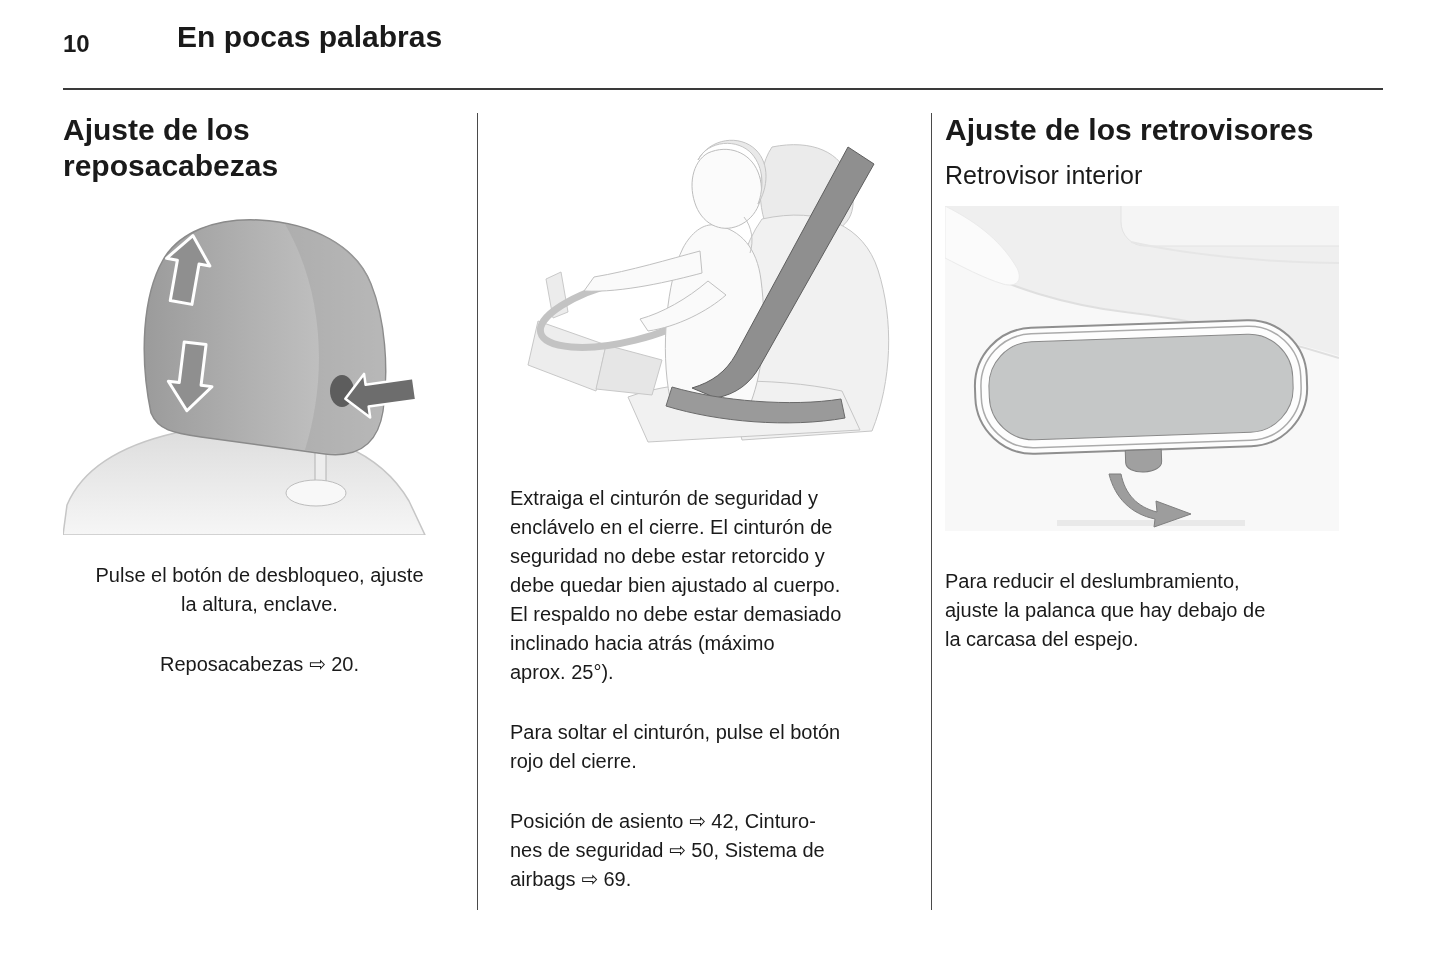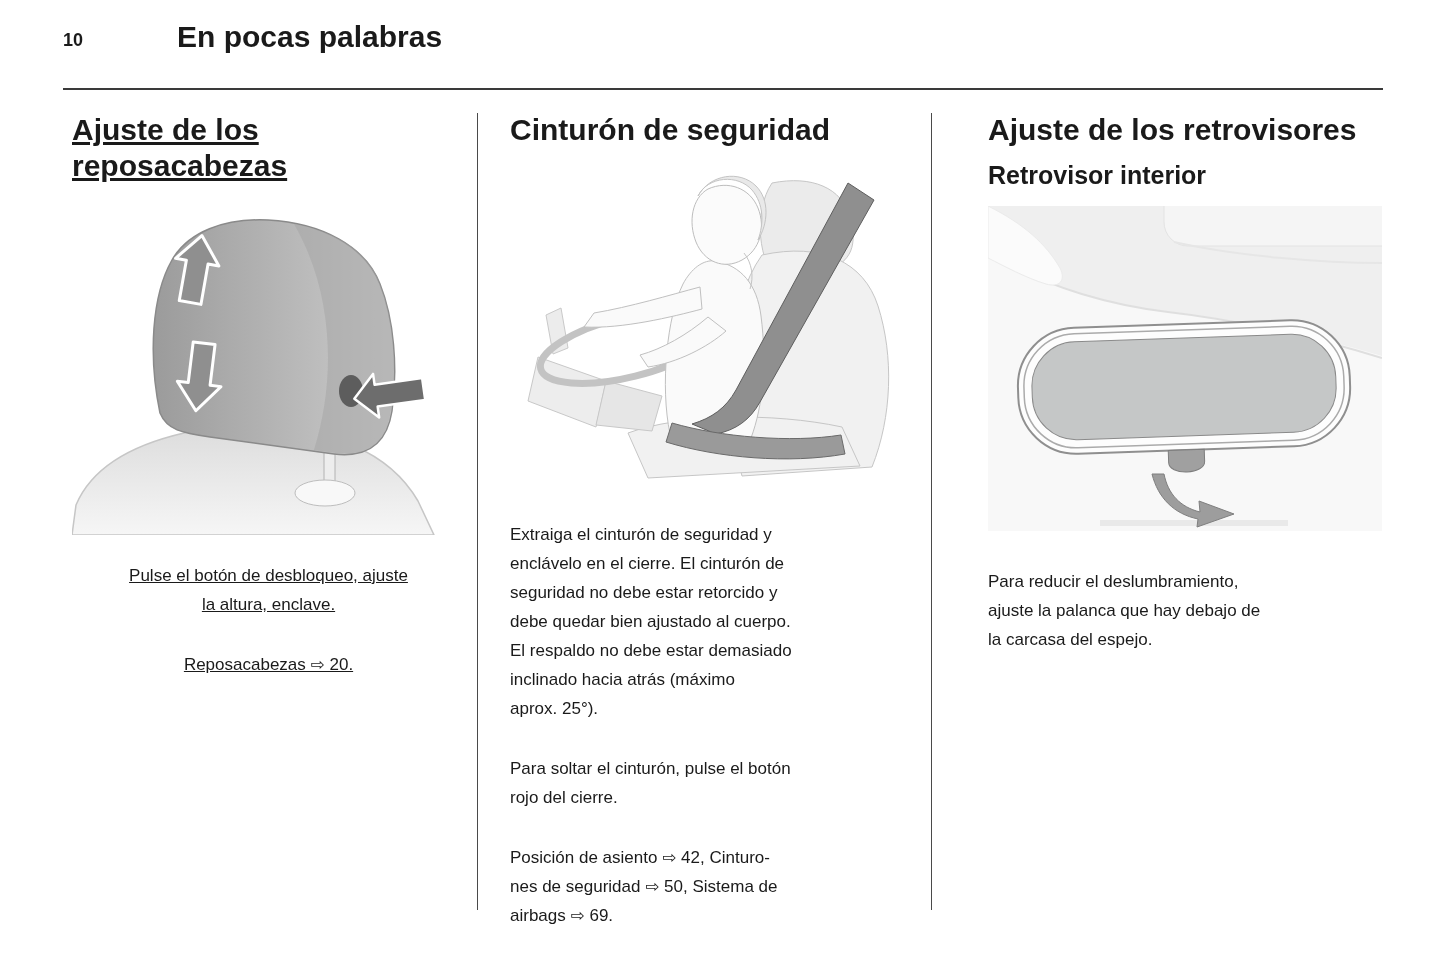--- a/index.html
+++ b/index.html
@@ -1,41 +1,41 @@
 <!DOCTYPE html>
 <html><head>
 <meta charset="utf-8">
 <style>
   html,body{margin:0;padding:0;}
   body{
     width:1445px;height:965px;position:relative;background:#ffffff;
     font-family:"Liberation Sans","DejaVu Sans",sans-serif;color:#1a1a1a;
     overflow:hidden;
   }
-  .page-number{position:absolute;left:63px;top:30px;font-size:18px;font-weight:bold;}
+  .page-number{position:absolute;left:63px;top:30px;font-size:24px;font-weight:bold;}
   .chapter-title{position:absolute;left:177px;top:20px;font-size:30px;font-weight:bold;}
   .header-rule{position:absolute;left:63px;top:88px;width:1320px;height:2px;background:#3a3a3a;}
   .col-divider{position:absolute;top:113px;height:797px;width:1px;background:#4a4a4a;}
   #divider-1{left:477px;}
   #divider-2{left:931px;}
   .col{position:absolute;top:112px;}
-  #col-1{left:72px;width:393px;text-decoration:underline;}
+  #col-1{left:63px;width:393px;}
   #col-2{left:510px;width:396px;}
-  #col-3{left:988px;width:427px;}
+  #col-3{left:945px;width:427px;}
   h2.sec-title{margin:0;font-size:30px;line-height:36px;font-weight:bold;white-space:pre-line;}
-  h3.sec-subtitle{margin:12px 0 0;font-size:25px;line-height:30px;font-weight:bold;}
+  h3.sec-subtitle{margin:12px 0 0;font-size:25px;line-height:30px;font-weight:normal;}
   figure{margin:0;padding:0;line-height:0;}
   #col-1 figure{margin-top:21px;}
   #col-2 figure{margin-top:17px;}
   #col-3 figure{margin-top:16px;}
   .paras{white-space:pre-line;}
   #col-1 .paras{margin-top:8px;text-align:center;}
   #col-2 .paras{margin-top:22px;}
   #col-3 .paras{margin-top:18px;}
-  p.body{margin:0;font-size:17px;line-height:29px;}
+  p.body{margin:0;font-size:20px;line-height:29px;}
   p.body + p.body{margin-top:13px;}
   svg{display:block;}
 </style>
 </head>
 <body>
 
 <header>
   <div class="page-number">10</div>
   <div class="chapter-title">En pocas palabras</div>
   <div class="header-rule"></div>
@@ -81,21 +81,20 @@
   </figure>
 
   <div class="paras">
     <p class="body">Pulse el botón de desbloqueo, ajuste
 la altura, enclave.</p>
     <p class="body">Reposacabezas ⇨ 20.</p>
   </div>
 </section>
 
 <section id="col-2" class="col">
-  <h2 class="sec-title">Cinturón de seguridad</h2>
 
   <figure>
     <svg width="396" height="315" viewBox="0 0 396 315">
 
       <path d="M262,18 C302,10 332,23 340,52 C348,80 341,97 318,105 L270,117 C248,100 243,46 262,18 Z" fill="#ebebeb" stroke="#c6c6c6"></path>
 
       <path d="M252,90 C312,77 354,97 368,141 C384,191 382,252 362,302 L232,311 C212,240 216,140 252,90 Z" fill="#f1f1f1" stroke="#c6c6c6"></path>
 
       <path d="M118,268 C170,249 262,247 332,262 L350,301 L138,313 Z" fill="#f1f1f1" stroke="#c6c6c6"></path>
 

